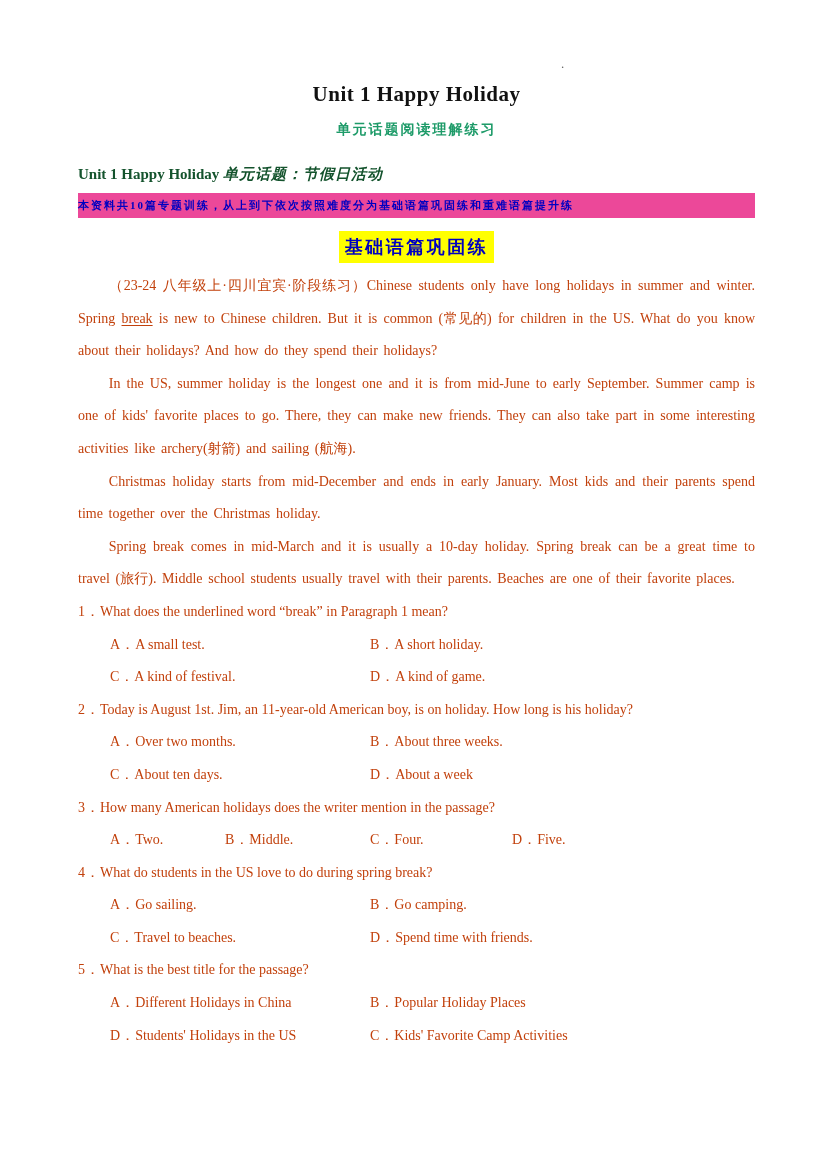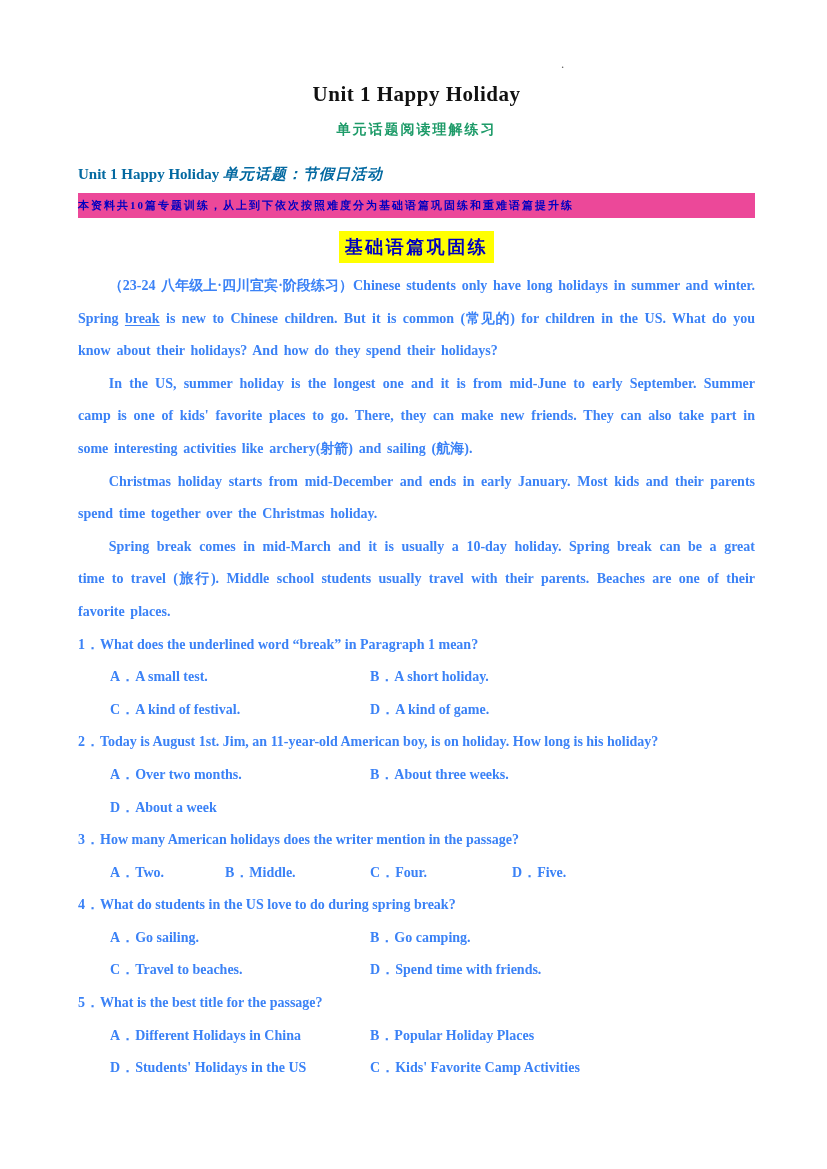--- a/index.html
+++ b/index.html
@@ -10,31 +10,31 @@
 
   .stray-mark { position: absolute; left: 561px; top: 56px; font-size: 13px; color: #666;
                 font-family: "Liberation Serif", serif; }
 
   .doc-title { margin-top: 82px; text-align: center; font-size: 21px; font-weight: bold;
                color: #111; letter-spacing: 0.5px; }
 
   .doc-subtitle { margin-top: 14px; text-align: center; font-size: 14px; font-weight: bold;
                   color: #1E9B69; letter-spacing: 2px; }
 
-  .unit-heading { margin-top: 26px; font-size: 15px; font-weight: bold; color: #0369a1; }
+  .unit-heading { margin-top: 26px; font-size: 15px; font-weight: bold; color: #14532d; }
   .unit-heading .zh { font-style: italic; letter-spacing: 1px; }
 
   .notice { margin-top: 9px; background: #ec4899; color: #0000C0; font-weight: bold;
             font-size: 11px; line-height: 25px; letter-spacing: 2px; }
 
   .section-title-row { margin-top: 13px; text-align: center; }
   .section-title { display: inline-block; background: #FFFF00; color: #0000C0;
                    font-weight: bold; font-size: 18px; letter-spacing: 2.5px; padding: 4px 6px; }
 
-  .content { margin-top: 7px; font-size: 14px; line-height: 32.6px; color: #3b82f6; font-weight: bold; }
+  .content { margin-top: 7px; font-size: 14px; line-height: 32.6px; color: #c2410c; }
 
   .para { text-align: justify; text-indent: 2.2em; word-spacing: 2.2px; }
   .u { text-decoration: underline; text-underline-offset: 2px; }
 
   .q-line { white-space: nowrap; }
   .q-num { letter-spacing: 0.5px; }
 
   .options { margin-left: 32px; display: grid; }
   .options.two-col { grid-template-columns: 260px 1fr; }
   .options.one-row { grid-template-columns: 115px 145px 142px 1fr; }
@@ -77,20 +77,21 @@
             <div class="option"><span class="opt-label">B．</span><span class="opt-text">A short holiday.</span></div>
             <div class="option"><span class="opt-label">C．</span><span class="opt-text">A kind of festival.</span></div>
             <div class="option"><span class="opt-label">D．</span><span class="opt-text">A kind of game.</span></div>
           </div>
         </div>
         <div class="question">
           <div class="q-line"><span class="q-num">2．</span><span class="q-text">Today is August 1st. Jim, an 11-year-old American boy, is on holiday. How long is his holiday?</span></div>
           <div class="options two-col">
             <div class="option"><span class="opt-label">A．</span><span class="opt-text">Over two months.</span></div>
             <div class="option"><span class="opt-label">B．</span><span class="opt-text">About three weeks.</span></div>
+            <div class="option"><span class="opt-label">C．</span><span class="opt-text">About ten days.</span></div>
             <div class="option"><span class="opt-label">D．</span><span class="opt-text">About a week</span></div>
           </div>
         </div>
         <div class="question">
           <div class="q-line"><span class="q-num">3．</span><span class="q-text">How many American holidays does the writer mention in the passage?</span></div>
           <div class="options one-row">
             <div class="option"><span class="opt-label">A．</span><span class="opt-text">Two.</span></div>
             <div class="option"><span class="opt-label">B．</span><span class="opt-text">Middle.</span></div>
             <div class="option"><span class="opt-label">C．</span><span class="opt-text">Four.</span></div>
             <div class="option"><span class="opt-label">D．</span><span class="opt-text">Five.</span></div>

